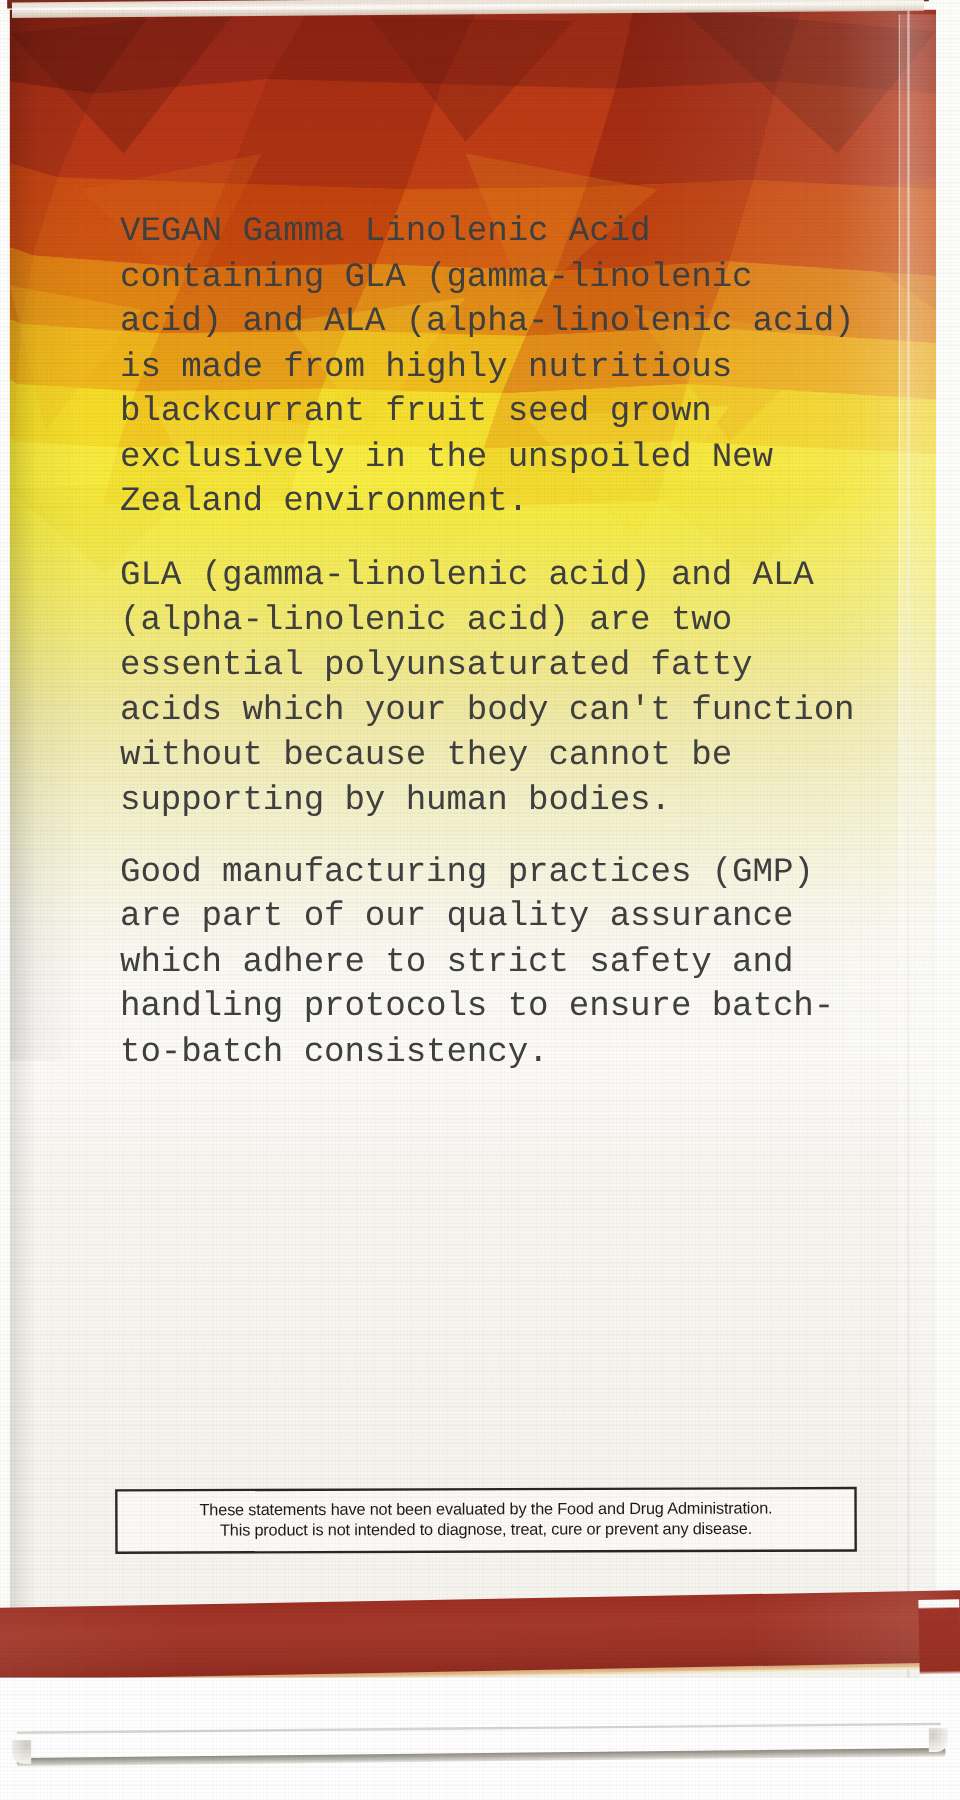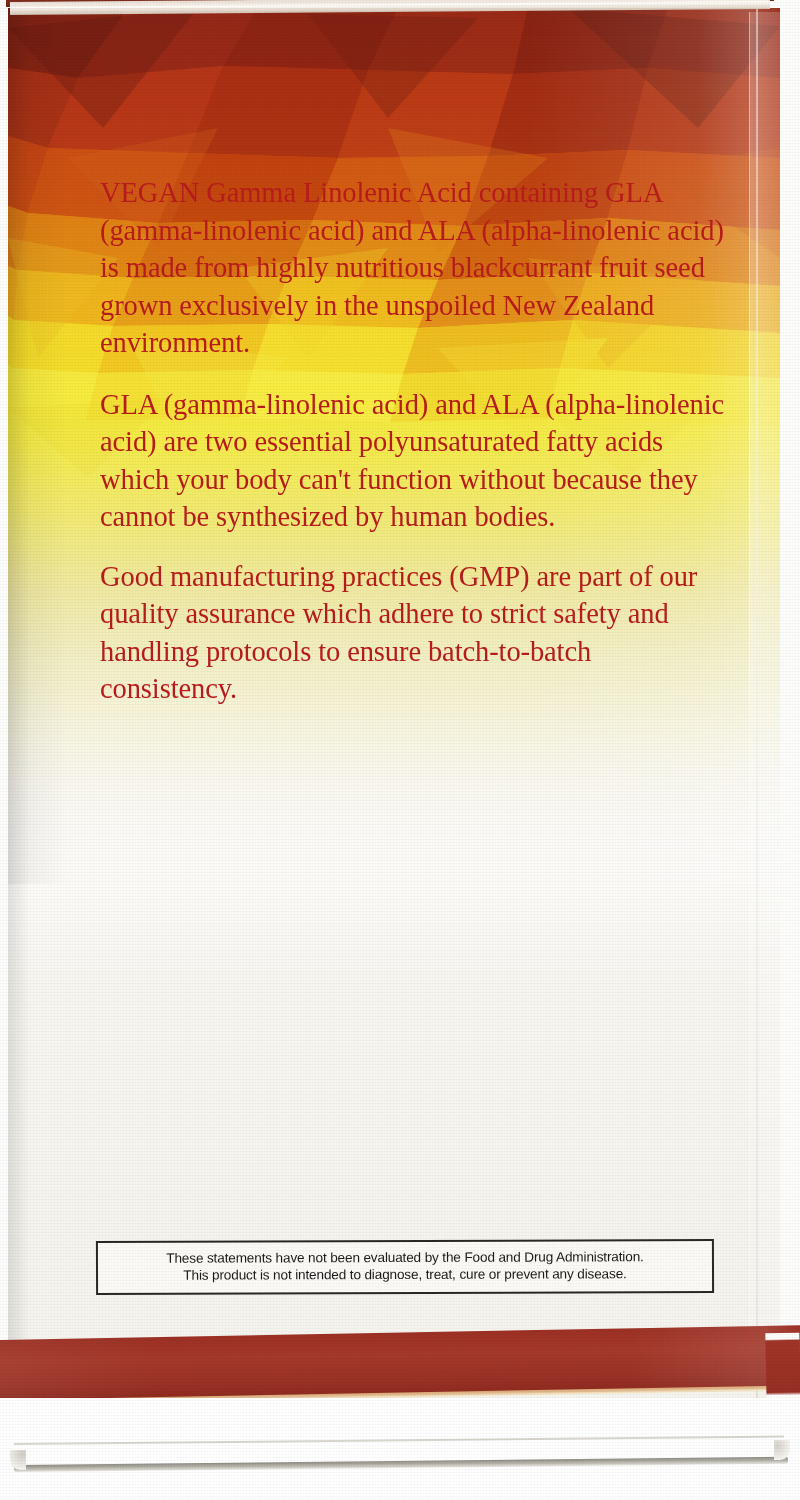--- a/index.html
+++ b/index.html
@@ -108,22 +108,22 @@
   .left-edge{
     position:absolute;left:0;top:0;width:22px;height:1478px;
     background:linear-gradient(to right,rgba(0,0,0,.10),rgba(0,0,0,0));
     pointer-events:none;
   }
 
   
   .copy{
     position:absolute;
     left:92px; top:166px; width:628px;
-    color:#b91c1c;
-    font-family:Liberation Serif, serif;
+    color:#404040;
+    font-family:Liberation Mono, monospace;
     font-size:28.5px;
     line-height:37.5px;
     letter-spacing:-0.1px;
   }
   .copy p{margin:0 0 22px 0;}
   .copy p:last-child{margin-bottom:0;}
   .p1{margin-bottom:24px !important;}
   .p2{margin-bottom:22px !important;}
   .p3{margin-bottom:20px !important;}
   .p4{margin-bottom:22px !important;}
@@ -298,21 +298,21 @@
         </g>
       </svg>
     </div>
 
     <div class="sheen"></div>
 
     <div class="panel-lower"></div>
 
     <div class="copy">
       <p class="p1">VEGAN Gamma Linolenic Acid containing GLA (gamma-linolenic acid) and ALA (alpha-linolenic acid) is made from highly nutritious blackcurrant fruit seed grown exclusively in the unspoiled New Zealand environment.</p>
-      <p class="p2">GLA (gamma-linolenic acid) and ALA (alpha-linolenic acid) are two essential polyunsaturated fatty acids which your body can't function without because they cannot be synthesized by human bodies.</p>
+      <p class="p2">GLA (gamma-linolenic acid) and ALA (alpha-linolenic acid) are two essential polyunsaturated fatty acids which your body can't function without because they cannot be supporting by human bodies.</p>
       <p>Good manufacturing practices (GMP) are part of our quality assurance which adhere to strict safety and handling protocols to ensure batch-to-batch consistency.</p>
     </div>
 
     <div class="disclaimer">
       <div>These statements have not been evaluated by the Food and Drug Administration.</div>
       <div>This product is not intended to diagnose, treat, cure or prevent any disease.</div>
     </div>
 
     <div class="left-edge"></div>
     <div class="right-edge-line"></div>

